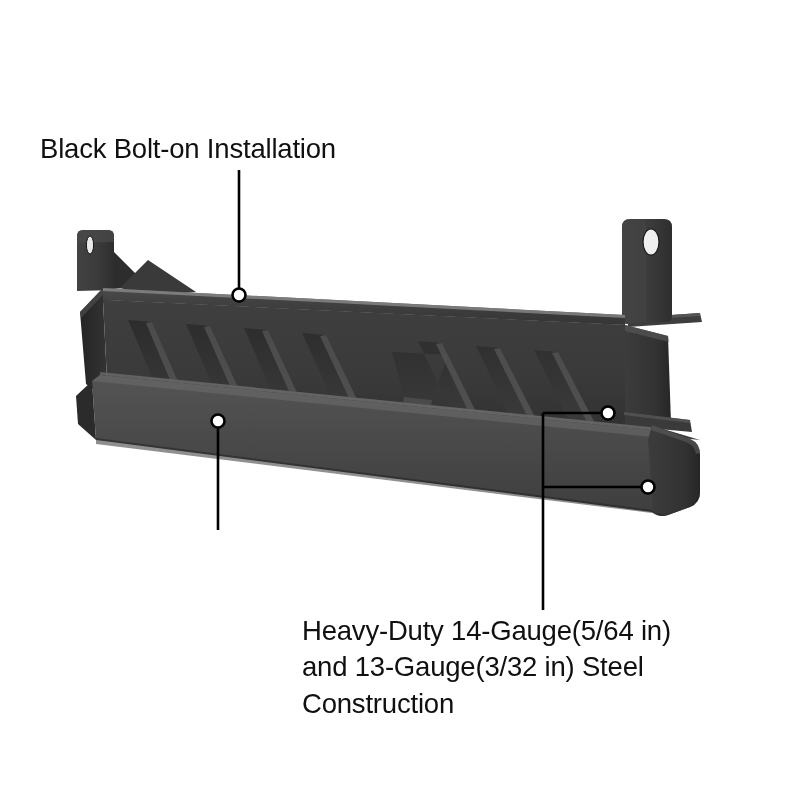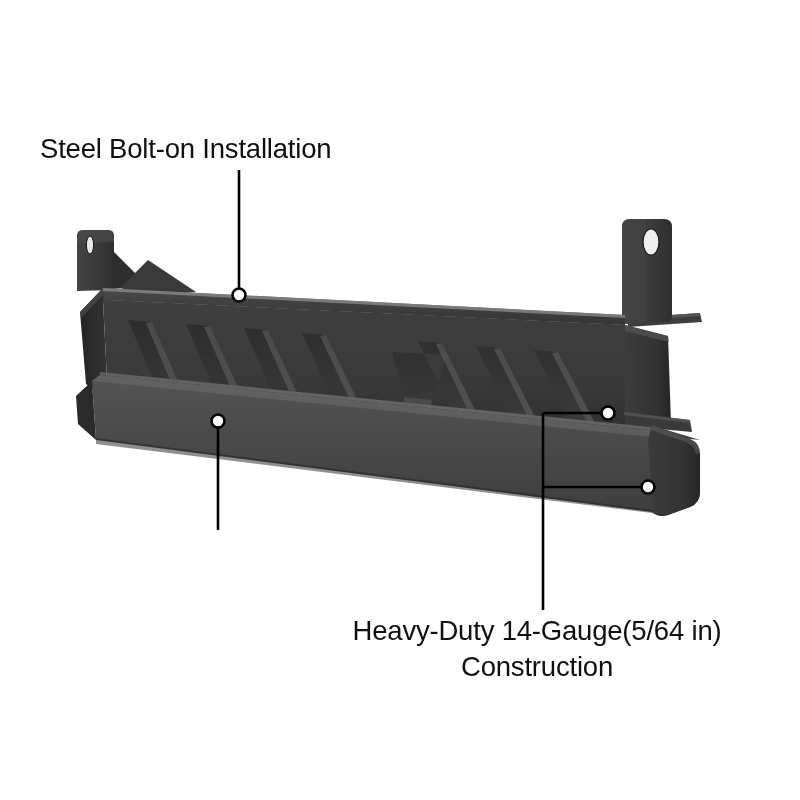--- a/index.html
+++ b/index.html
@@ -37,21 +37,21 @@
     top: 131px;
   }
   #label-powder-coat {
     left: 40px;
     top: 531px;
   }
   #label-steel {
     left: 302px;
     top: 613px;
     width: 470px;
-    text-align: center;
+    text-align: left;
     white-space: normal;
   }
   .label-line {
     display: block;
   }
 </style>
 </head>
 <body>
 
 <div id="page">
@@ -235,21 +235,22 @@
       <circle cx="218" cy="421" r="6.5" fill="#ffffff" stroke="#000000" stroke-width="2.6"></circle>
 
       <line x1="543" y1="413" x2="543" y2="610" stroke="#000000" stroke-width="2.6"></line>
       <line x1="543" y1="413" x2="608" y2="413" stroke="#000000" stroke-width="2.6"></line>
       <line x1="543" y1="487" x2="648" y2="487" stroke="#000000" stroke-width="2.6"></line>
       <circle cx="608" cy="413" r="6.5" fill="#ffffff" stroke="#000000" stroke-width="2.6"></circle>
       <circle cx="648" cy="487" r="6.5" fill="#ffffff" stroke="#000000" stroke-width="2.6"></circle>
     </g>
   </svg>
 
-  <div class="callout-text" id="label-bolt-on">Steel Bolt-on Installation</div>
+  <div class="callout-text" id="label-bolt-on">Black Bolt-on Installation</div>
 
 
   <div class="callout-text" id="label-steel">
     <span class="label-line">Heavy-Duty 14-Gauge(5/64 in)</span>
+    <span class="label-line">and 13-Gauge(3/32 in) Steel</span>
     <span class="label-line">Construction</span>
   </div>
 
 </div>
 
 </body></html>

